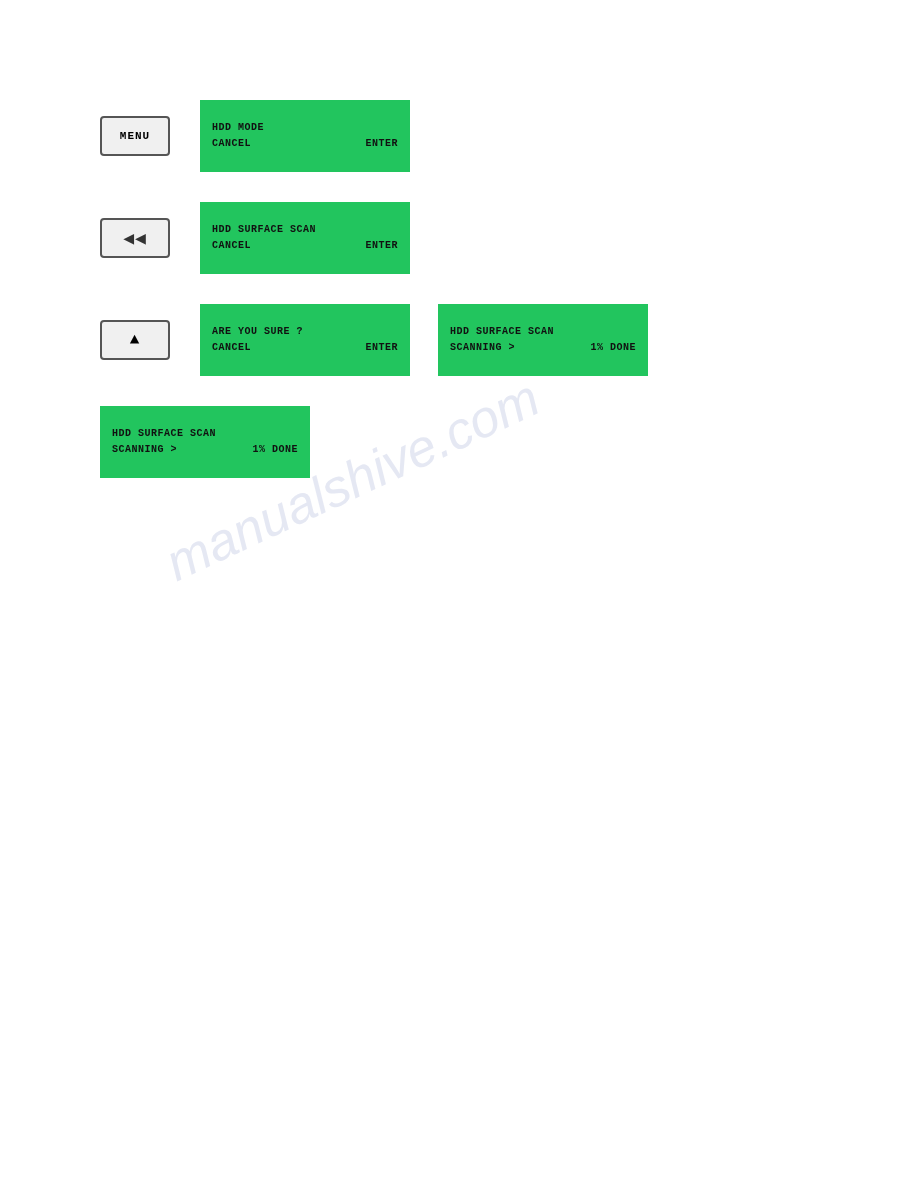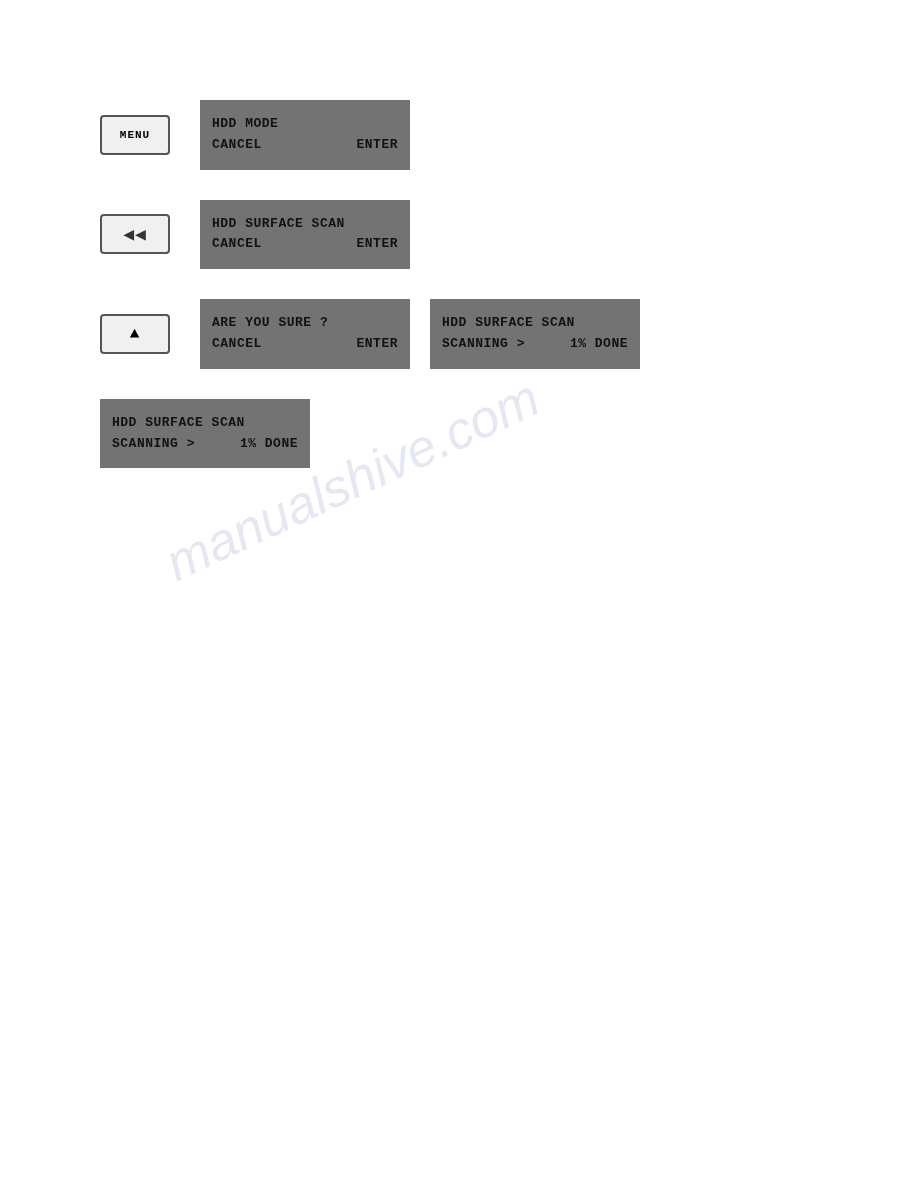--- a/index.html
+++ b/index.html
@@ -48,45 +48,45 @@
     .button-icon.eject {
       font-size: 16px;
     }
 
     .rewind-icon {
       font-size: 18px;
       color: #333;
     }
 
     .green-display {
-      background: #737373;
-      padding: 14px 12px;
+      background: #22c55e;
+      padding: 20px 12px;
       min-width: 210px;
       font-family: 'Courier New', Courier, monospace;
-      font-size: 13px;
+      font-size: 10px;
       font-weight: bold;
       color: #111;
       line-height: 1.6;
       letter-spacing: 0.5px;
     }
 
     .green-display .line {
       display: flex;
       justify-content: space-between;
     }
 
     .row-3 {
       display: flex;
       align-items: center;
       margin-bottom: 30px;
     }
 
     .row-3 .displays {
       display: flex;
-      gap: 20px;
+      gap: 28px;
     }
 
     .row-4 {
       display: flex;
       align-items: flex-start;
       gap: 20px;
       margin-top: 10px;
     }
 
     .watermark {

